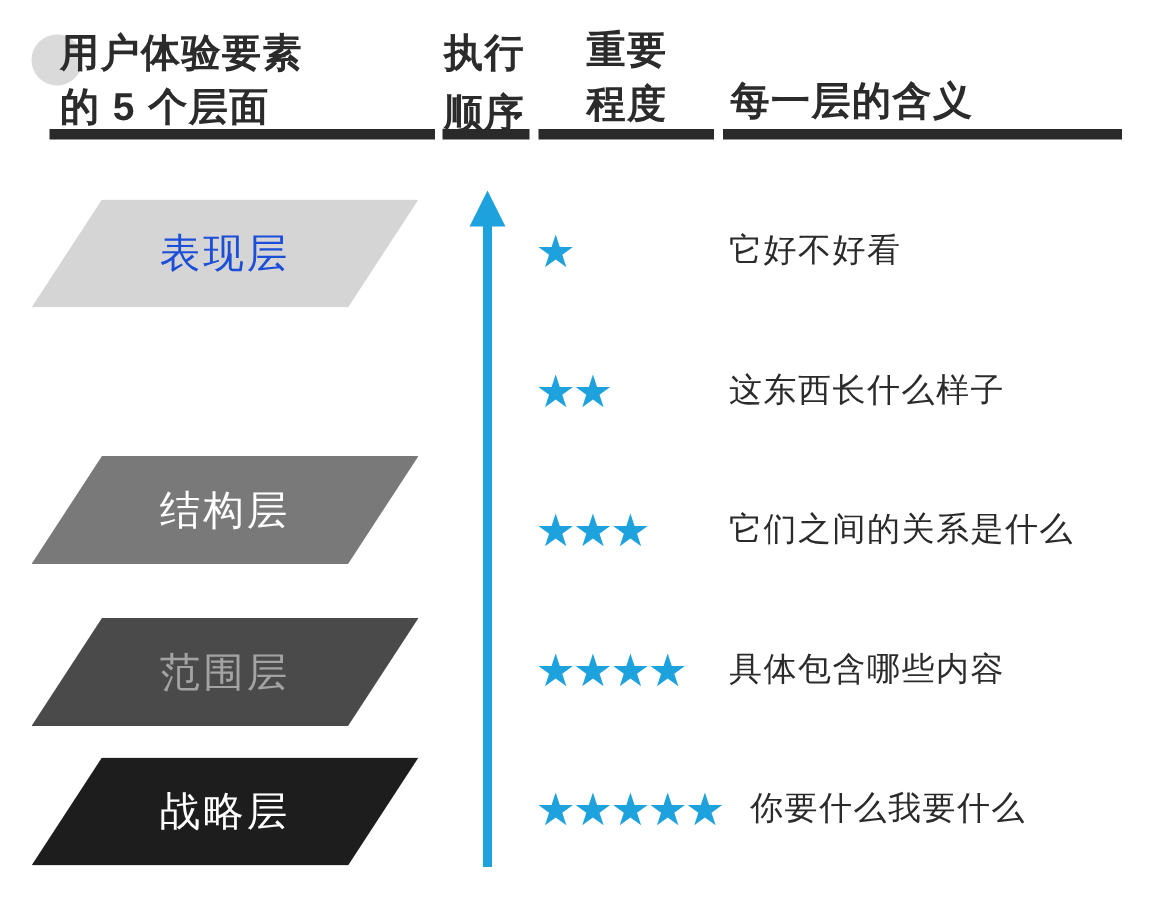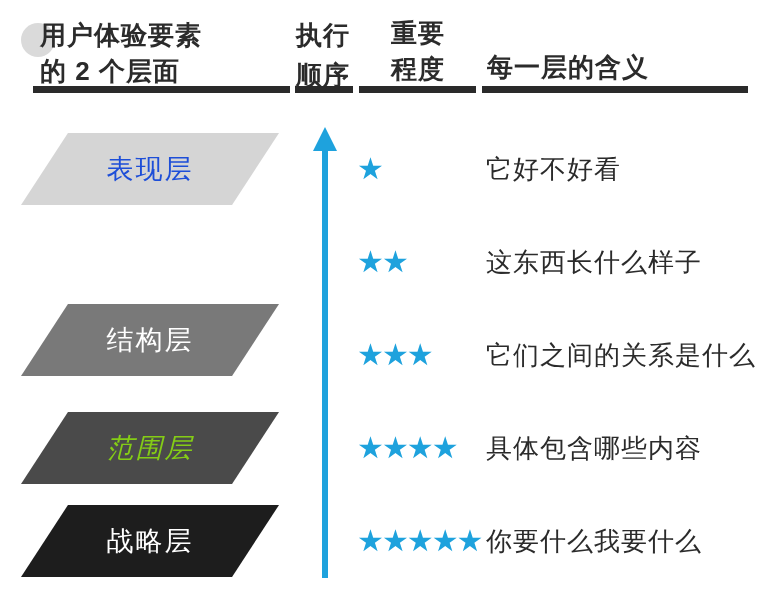--- a/index.html
+++ b/index.html
@@ -62,62 +62,62 @@
     font-size:30px;
     letter-spacing:-2px;
     line-height:1;
     white-space:nowrap;
   }
   
   .meaning{
     position:absolute;
     left:486px;
     color:#2b2b2b;
-    font-size:26px;
+    font-size:22px;
     font-weight:500;
     letter-spacing:1px;
     line-height:1;
     white-space:nowrap;
   }
 </style>
 </head>
 <body>
 
 <div id="stage">
 
   <div class="deco-circle"></div>
 
   <div class="hdr-text" style="left:40px;top:22px;">用户体验要素</div>
-  <div class="hdr-text" style="left:40px;top:58px;">的 2 个层面</div>
+  <div class="hdr-text" style="left:40px;top:58px;">的 5 个层面</div>
   <div class="underline" style="left:33px;width:257px;"></div>
 
   <div class="hdr-text" style="left:296px;top:22px;">执行</div>
   <div class="hdr-text" style="left:296px;top:62px;text-align:center;">顺序</div>
   <div class="underline" style="left:295px;width:58px;"></div>
 
   <div class="hdr-text" style="left:391px;top:20px;">重要</div>
   <div class="hdr-text" style="left:391px;top:56px;">程度</div>
   <div class="underline" style="left:359px;width:117px;"></div>
 
   <div class="hdr-text" style="left:487px;top:54px;">每一层的含义</div>
   <div class="underline" style="left:482px;width:266px;"></div>
 
   <div class="arrow-head" style="border-bottom-color: rgb(30, 162, 221);"></div>
   <div class="arrow-line" style="background: rgb(30, 162, 221);"></div>
 
   <div class="layer" style="top: 133px; background: rgb(213, 213, 213); color: #1d4ed8;">表现层</div>
   <div class="layer" style="top: 304px; background: rgb(121, 121, 121); color: #ffffff;">结构层</div>
-  <div class="layer" style="top: 412px; background: rgb(74, 74, 74); color: #84cc16; font-style: italic;">范围层</div>
+  <div class="layer" style="top: 412px; background: rgb(74, 74, 74); color: #a3a3a3;">范围层</div>
   <div class="layer" style="top: 505px; background: rgb(29, 29, 29); color: rgb(255, 255, 255);">战略层</div>
 
   <div class="stars" style="top: 154px; color: rgb(30, 162, 221);">★</div>
   <div class="stars" style="top: 247px; color: rgb(30, 162, 221);">★★</div>
   <div class="stars" style="top: 340px; color: rgb(30, 162, 221);">★★★</div>
   <div class="stars" style="top: 433px; color: rgb(30, 162, 221);">★★★★</div>
   <div class="stars" style="top: 526px; color: rgb(30, 162, 221);">★★★★★</div>
 
   <div class="meaning" style="top:156px;">它好不好看</div>
   <div class="meaning" style="top:249px;">这东西长什么样子</div>
   <div class="meaning" style="top:342px;">它们之间的关系是什么</div>
   <div class="meaning" style="top:435px;">具体包含哪些内容</div>
-  <div class="meaning" style="top:528px;">你要什么我要什么</div>
+  <div class="meaning" style="top:528px;margin-left:14px;">你要什么我要什么</div>
 
 </div>
 
 </body></html>

